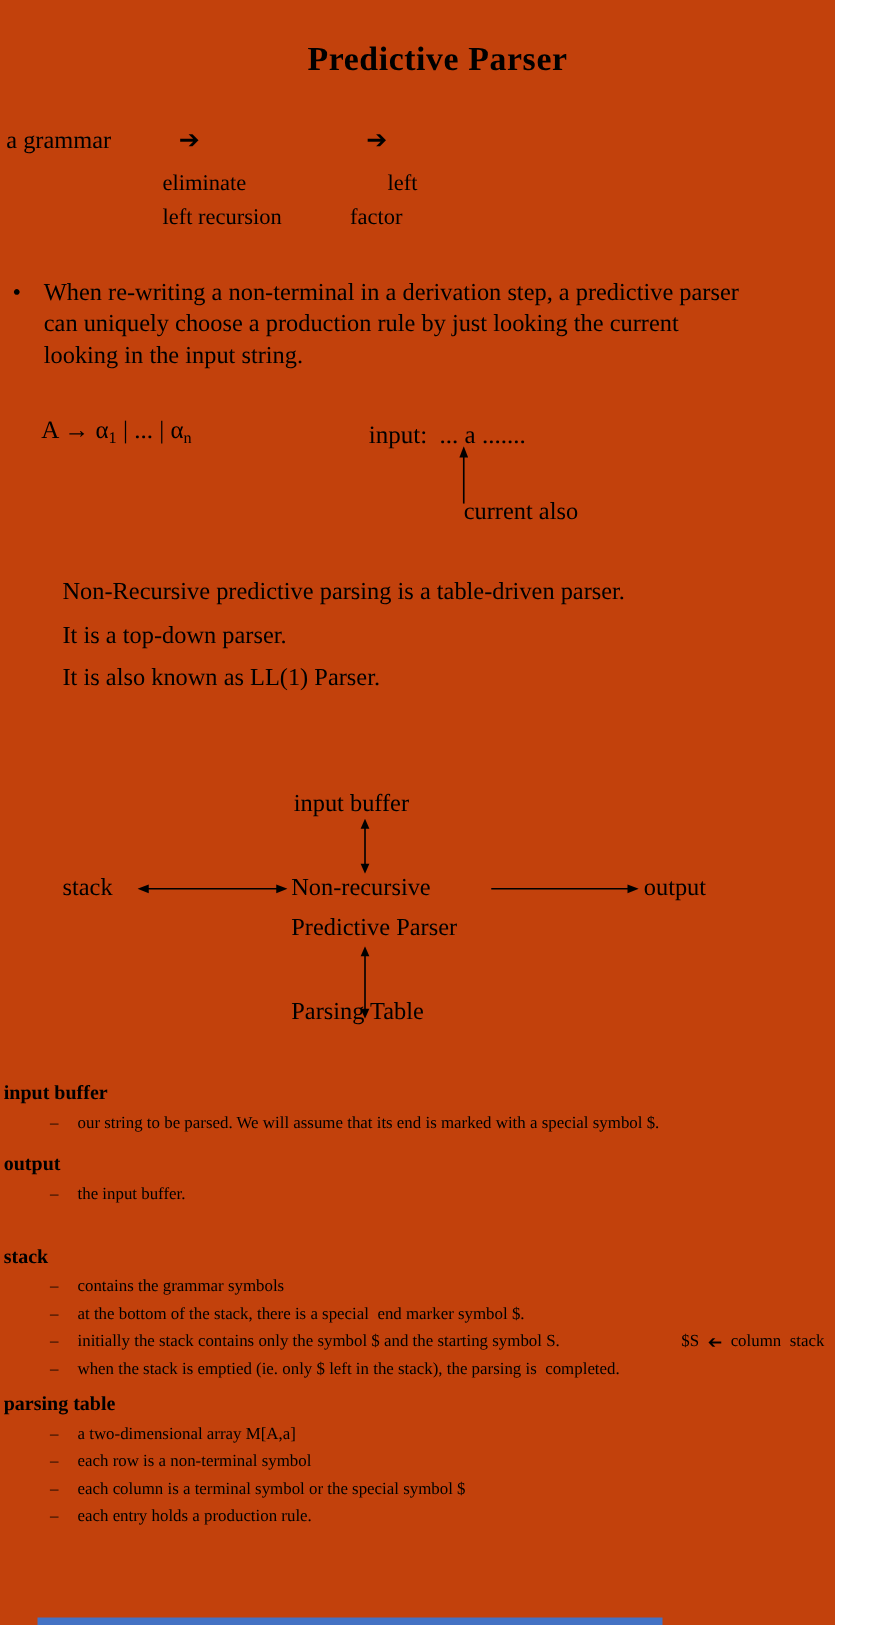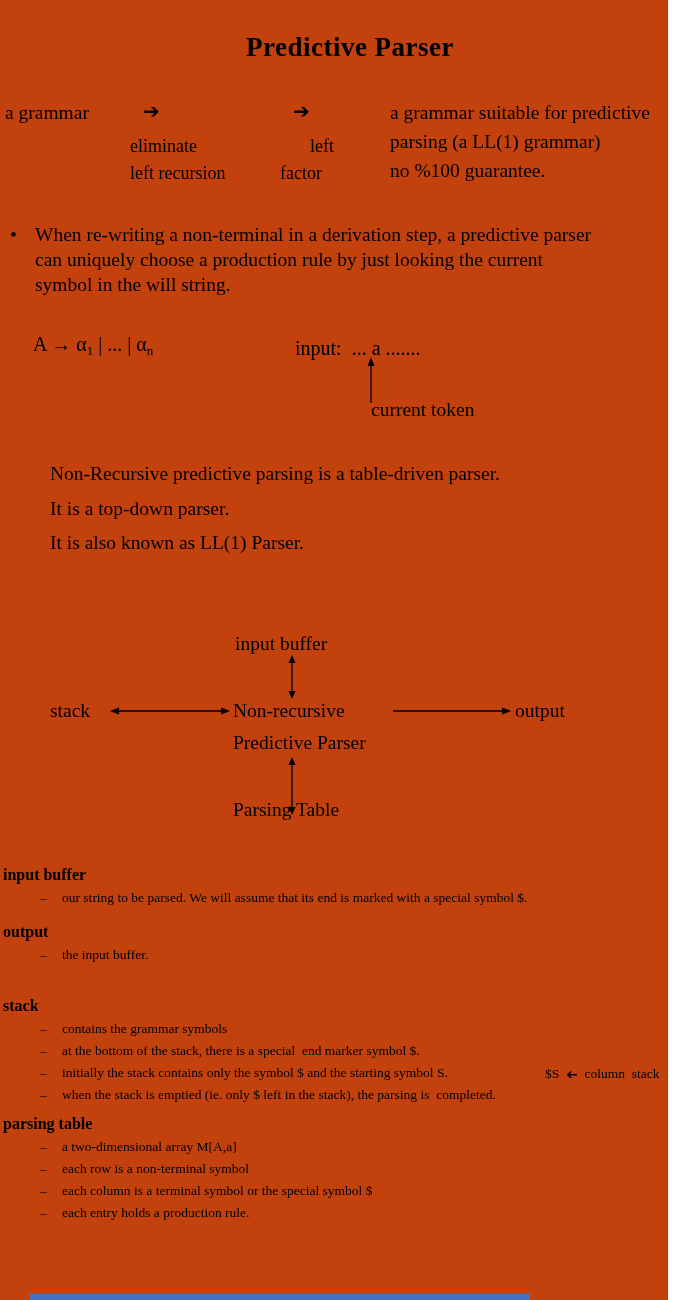--- a/index.html
+++ b/index.html
@@ -31,41 +31,36 @@
 
   <div class="abs title" style="top:32px;left:0;">Predictive Parser</div>
 
   <div class="abs t19" style="left:5px;top:100px;">a grammar</div>
   <div class="abs bigarrow" style="left:143px;top:101px;">➔</div>
   <div class="abs bigarrow" style="left:293px;top:101px;">➔</div>
   <div class="abs t15" style="left:130px;top:137px;">eliminate</div>
   <div class="abs t15" style="left:130px;top:164px;">left recursion</div>
   <div class="abs t15" style="left:280px;top:137px;margin-left:30px;">left</div>
   <div class="abs t15" style="left:280px;top:164px;">factor</div>
-  <div class="abs t19" style="left:390px;top:98px;line-height:29px;">
-    <span class="bl">a grammar suitable for predictive</span>
-    <span class="bl">parsing (a LL(1) grammar)</span>
-    <span class="bl">no %100 guarantee.</span>
-  </div>
 
   <div class="abs t19" style="left:10px;top:222px;">•</div>
   <div class="abs t19" style="left:35px;top:222px;">
     <span class="bl">When re-writing a non-terminal in a derivation step, a predictive parser</span>
     <span class="bl">can uniquely choose a production rule by just looking the current</span>
-    <span class="bl">symbol in the will string.</span>
+    <span class="bl">looking in the input string.</span>
   </div>
 
   <div class="abs t19 pre" style="left:33px;top:332px;font-size:20px;"><span>A → α</span><span class="sub">1</span><span> | ... | α</span><span class="sub">n</span></div>
   <div class="abs t19 pre" style="left:281px;top:336px;font-size:20px;margin-left:14px;">input:  ... a .......</div>
 
   <svg class="abs" style="left:365px;top:357px;" width="12" height="46">
     <line x1="6" y1="5" x2="6" y2="46" stroke="#000" stroke-width="1.3"></line>
     <polygon points="6,0 2.5,9 9.5,9" fill="#000"></polygon>
   </svg>
-  <div class="abs t19" style="left:371px;top:397px;">current token</div>
+  <div class="abs t19" style="left:371px;top:397px;">current also</div>
 
   <div class="abs t19" style="left:50px;top:461px;">Non-Recursive predictive parsing is a table-driven parser.</div>
   <div class="abs t19" style="left:50px;top:496px;">It is a top-down parser.</div>
   <div class="abs t19" style="left:50px;top:530px;">It is also known as LL(1) Parser.</div>
 
   <div class="abs t19" style="left:235px;top:631px;">input buffer</div>
 
   <svg class="abs" style="left:286px;top:655px;" width="12" height="44">
     <line x1="6" y1="5" x2="6" y2="39" stroke="#000" stroke-width="1.3"></line>
     <polygon points="6,0 2.5,8 9.5,8" fill="#000"></polygon>

